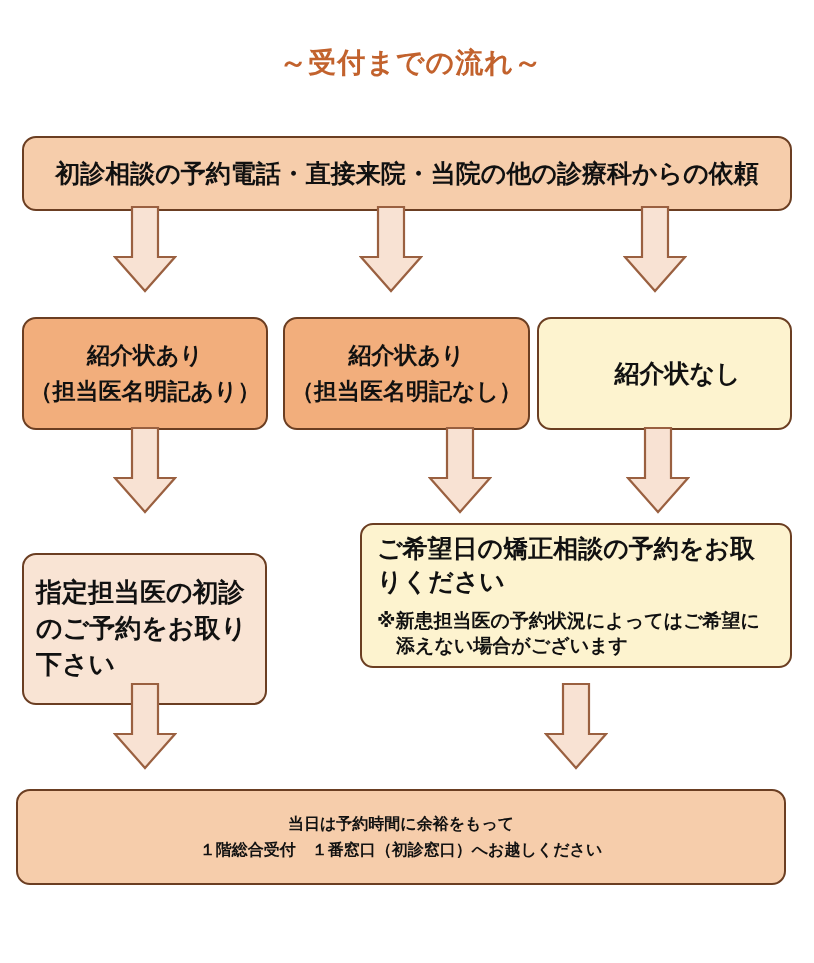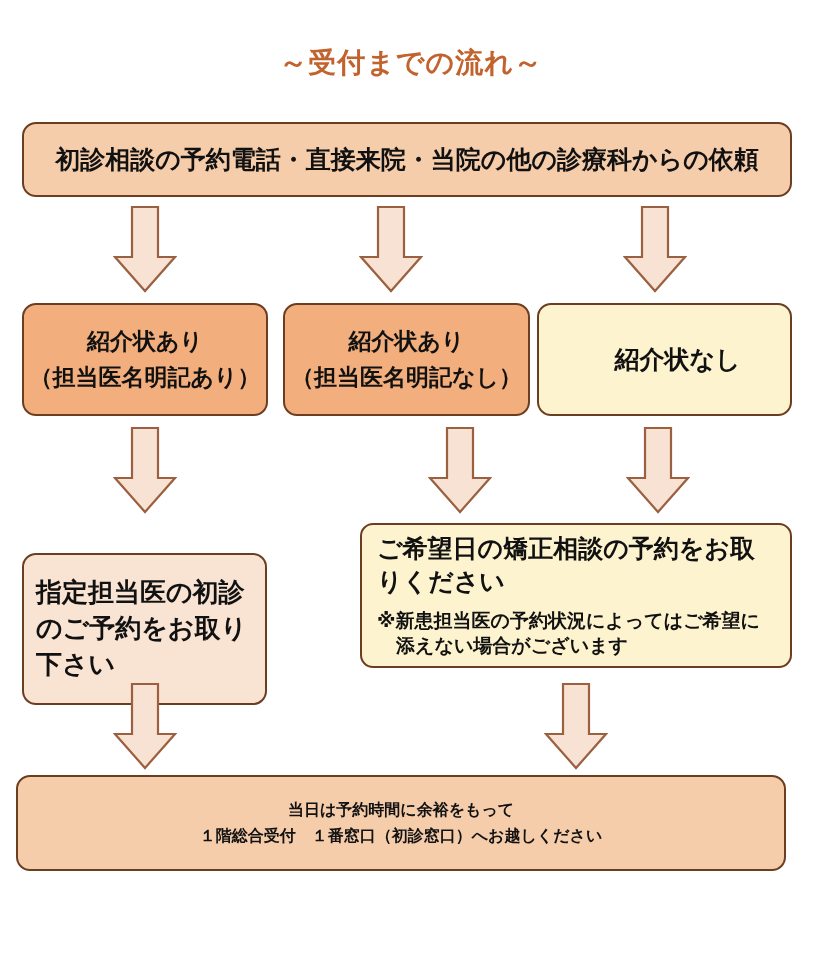--- a/index.html
+++ b/index.html
@@ -23,21 +23,21 @@
   .box{
     position:absolute;
     box-sizing:border-box;
     border:2.5px solid var(--border-dark,#6b3e22);
     border-radius:14px;
     display:flex;
     flex-direction:column;
     justify-content:center;
     line-height:1.55;
   }
-  .center{align-items:center;text-align:center;}
+  .center{align-items:center;text-align:center;margin-top:14px;}
   .entry-box{
     left:22px;top:122px;width:770px;height:75px;
     background:var(--box-peach,#f6cdab);
     font-size:25px;
   }
   .branch-box{
     top:303px;height:113px;
     font-size:23px;
   }
   .branch-orange{background:var(--box-orange,#f2ae7c);}

